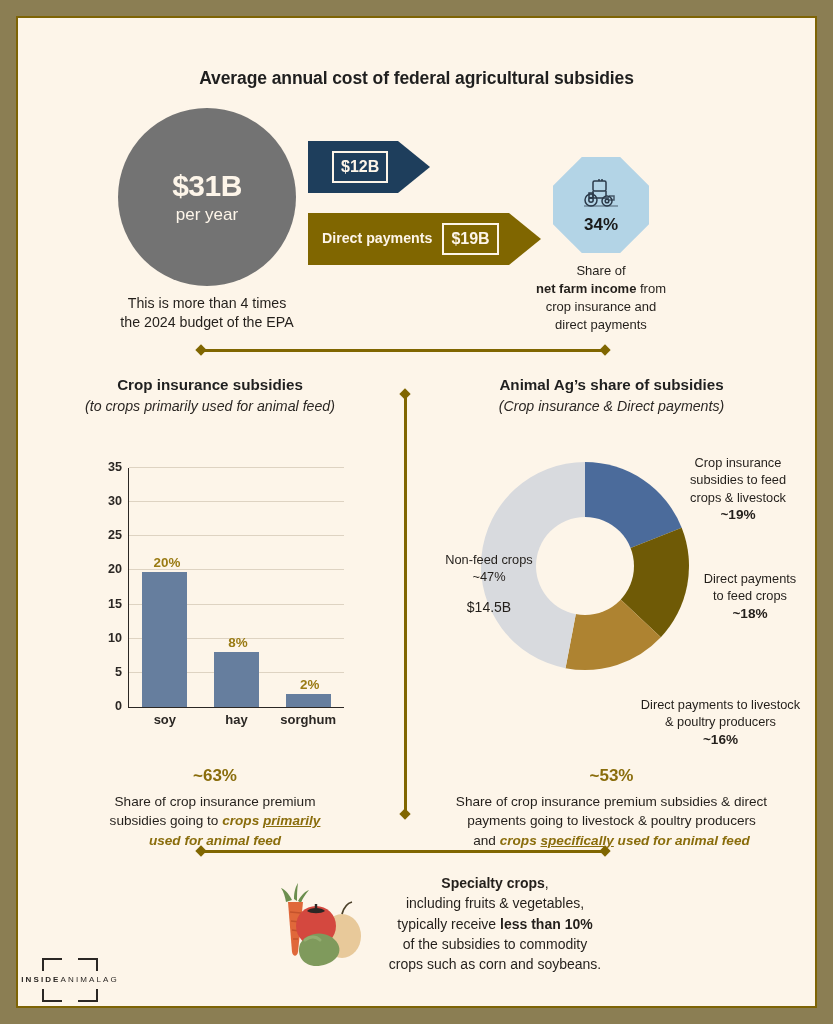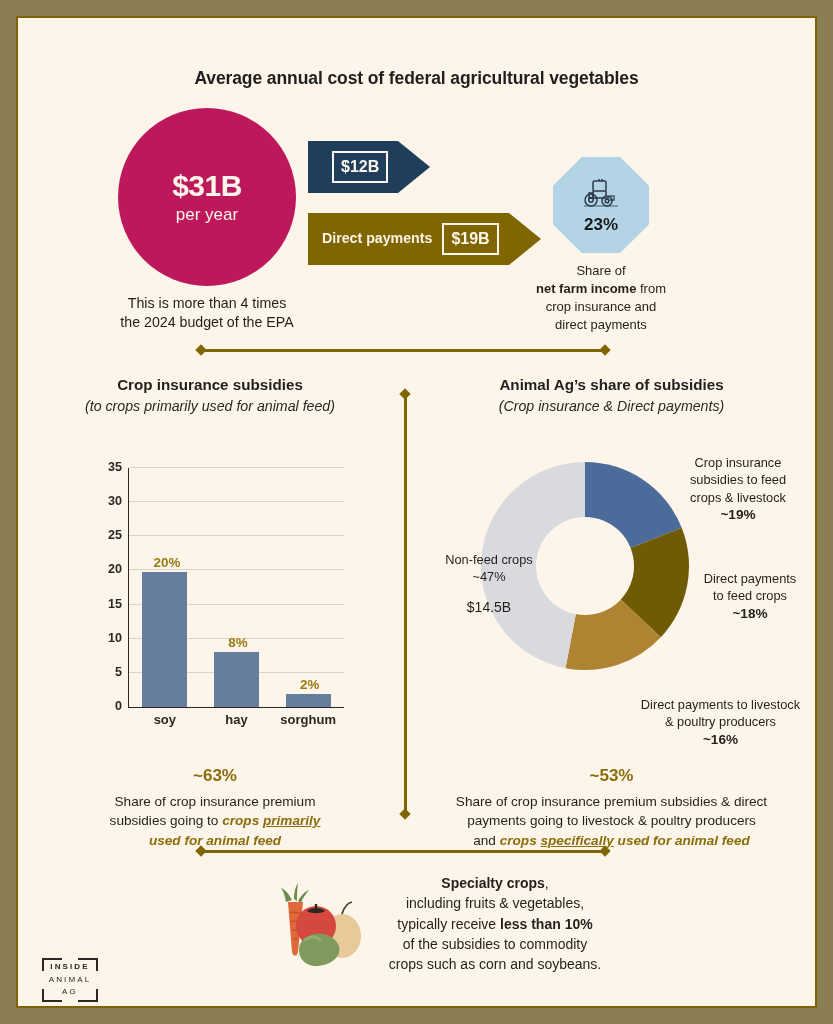--- a/index.html
+++ b/index.html
@@ -32,21 +32,21 @@
     text-align: center;
     font-size: 17.5px; font-weight: bold; color: #1f1f1f;
     letter-spacing: -0.1px;
   }
 
   
   .big-circle {
     position: absolute; left: 98px; top: 88px;
     width: 178px; height: 178px;
     border-radius: 50%;
-    background: #be185d;
+    background: #737373;
     display: flex; flex-direction: column;
     align-items: center; justify-content: center;
     color: #fdf5e9;
   }
   .big-circle .amount { font-size: 30px; font-weight: bold; letter-spacing: -0.5px; }
   .big-circle .per { font-size: 17px; margin-top: 2px; }
   .circle-caption {
     position: absolute; left: 78px; top: 274px; width: 218px;
     text-align: center; font-size: 14.2px; color: #231f1b; line-height: 1.32;
   }
@@ -238,38 +238,38 @@
 
   
   .logo {
     position: absolute; left: 14px; top: 936px;
     width: 72px; height: 48px;
   }
   .logo-frame { position: absolute; inset: 0; }
   .logo-frame span { position: absolute; background: #2b2724; }
   .logo-text {
     position: absolute; inset: 0;
-    display: flex; flex-direction: column;
+    display: flex; flex-direction: row;
     align-items: center; justify-content: center;
   }
   .logo-text div {
     font-size: 8px; letter-spacing: 2.1px; color: #2b2724;
     line-height: 1.55; text-align: center;
   }
   .logo-text .l1 { font-weight: bold; }
 </style>
 </head>
 <body>
 
 <div class="frame-outer"></div>
 <div class="frame-line"></div>
 
 <div class="canvas">
 
-  <div class="main-title">Average annual cost of federal agricultural vegetables</div>
+  <div class="main-title">Average annual cost of federal agricultural subsidies</div>
 
   <div class="big-circle">
     <div class="amount">$31B</div>
     <div class="per">per year</div>
   </div>
   <div class="circle-caption">
     <span>This is more than 4 times</span><br>
     <span>the 2024 budget of the EPA</span>
   </div>
 
@@ -297,21 +297,21 @@
         <path d="M11 15 L15 15 L15 20 L11 20 Z" fill="#2b3a4a" fill-opacity="0.12"></path>
         <circle cx="13" cy="22" r="6"></circle>
         <circle cx="13" cy="22" r="2.2"></circle>
         <circle cx="29" cy="23" r="5"></circle>
         <circle cx="29" cy="23" r="1.8"></circle>
         <path d="M21 3 L21 1 M24 3 L24 1"></path>
         <path d="M6 28 L40 28" stroke-opacity="0.5"></path>
         <path d="M31 18 L36 18 L36 22 L31 22" stroke-opacity="0.8"></path>
       </svg>
     </span>
-    <div class="pct">23%</div>
+    <div class="pct">34%</div>
   </div>
   <div class="octagon-caption">
     <span>Share of</span><br>
     <b>net farm income</b><span> from</span><br>
     <span>crop insurance and</span><br>
     <span>direct payments</span>
   </div>
 
   <div class="divider-h" id="divider-top">
     <span class="dot l"></span>

